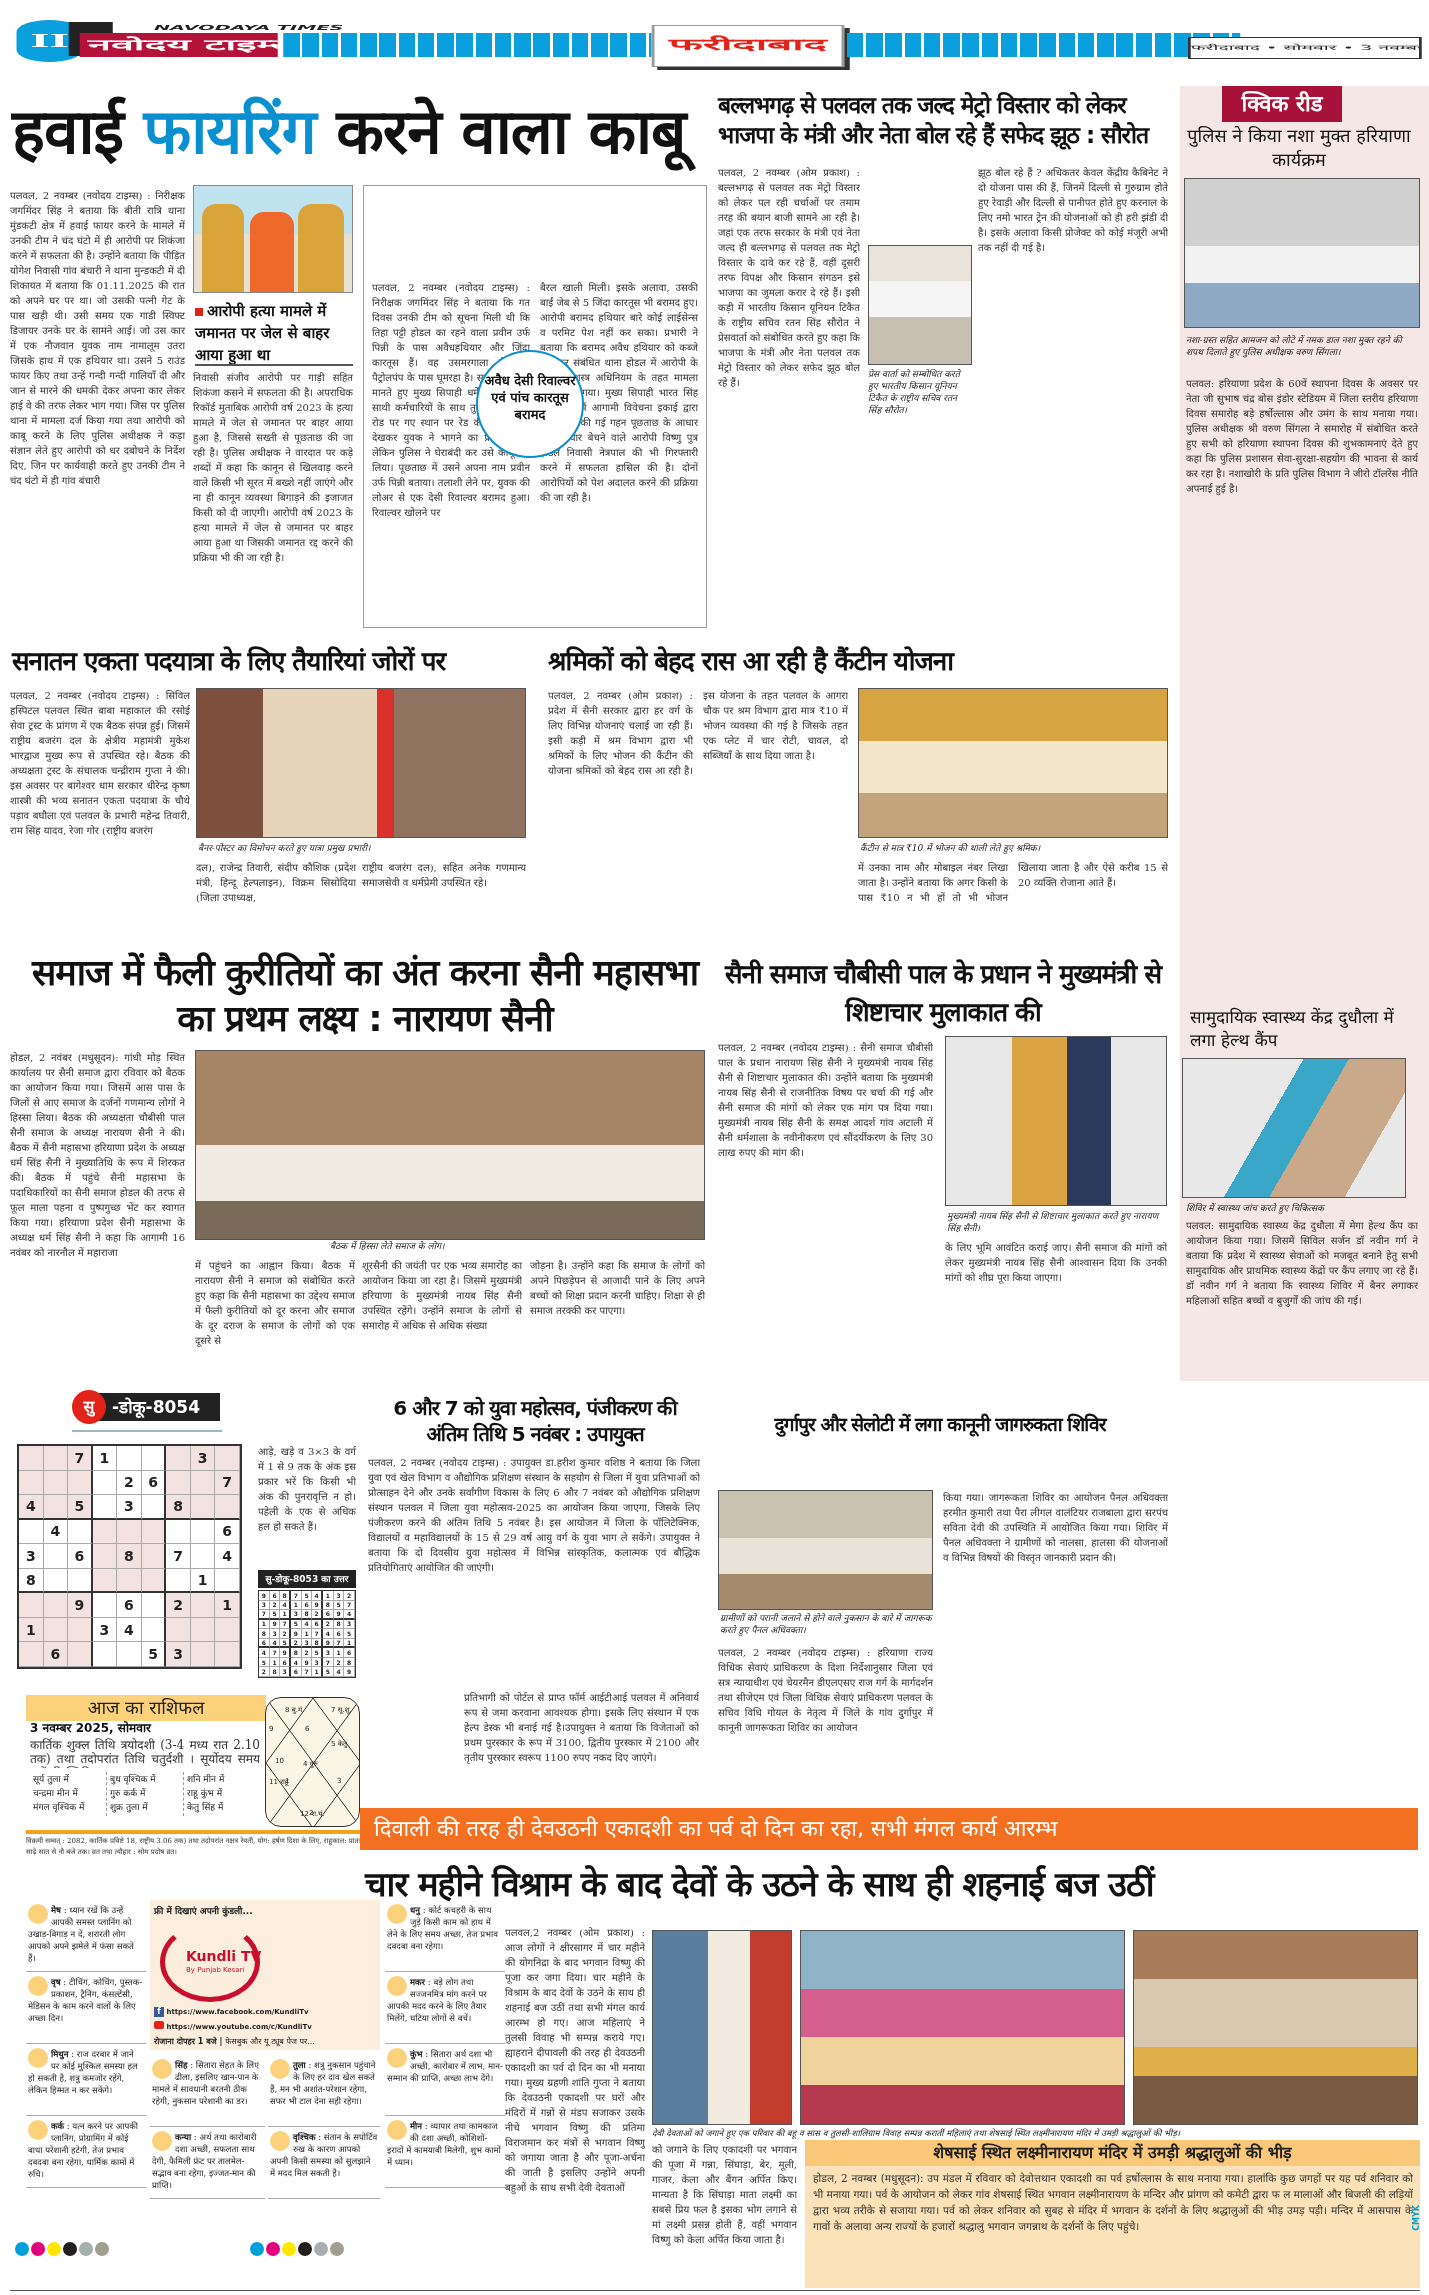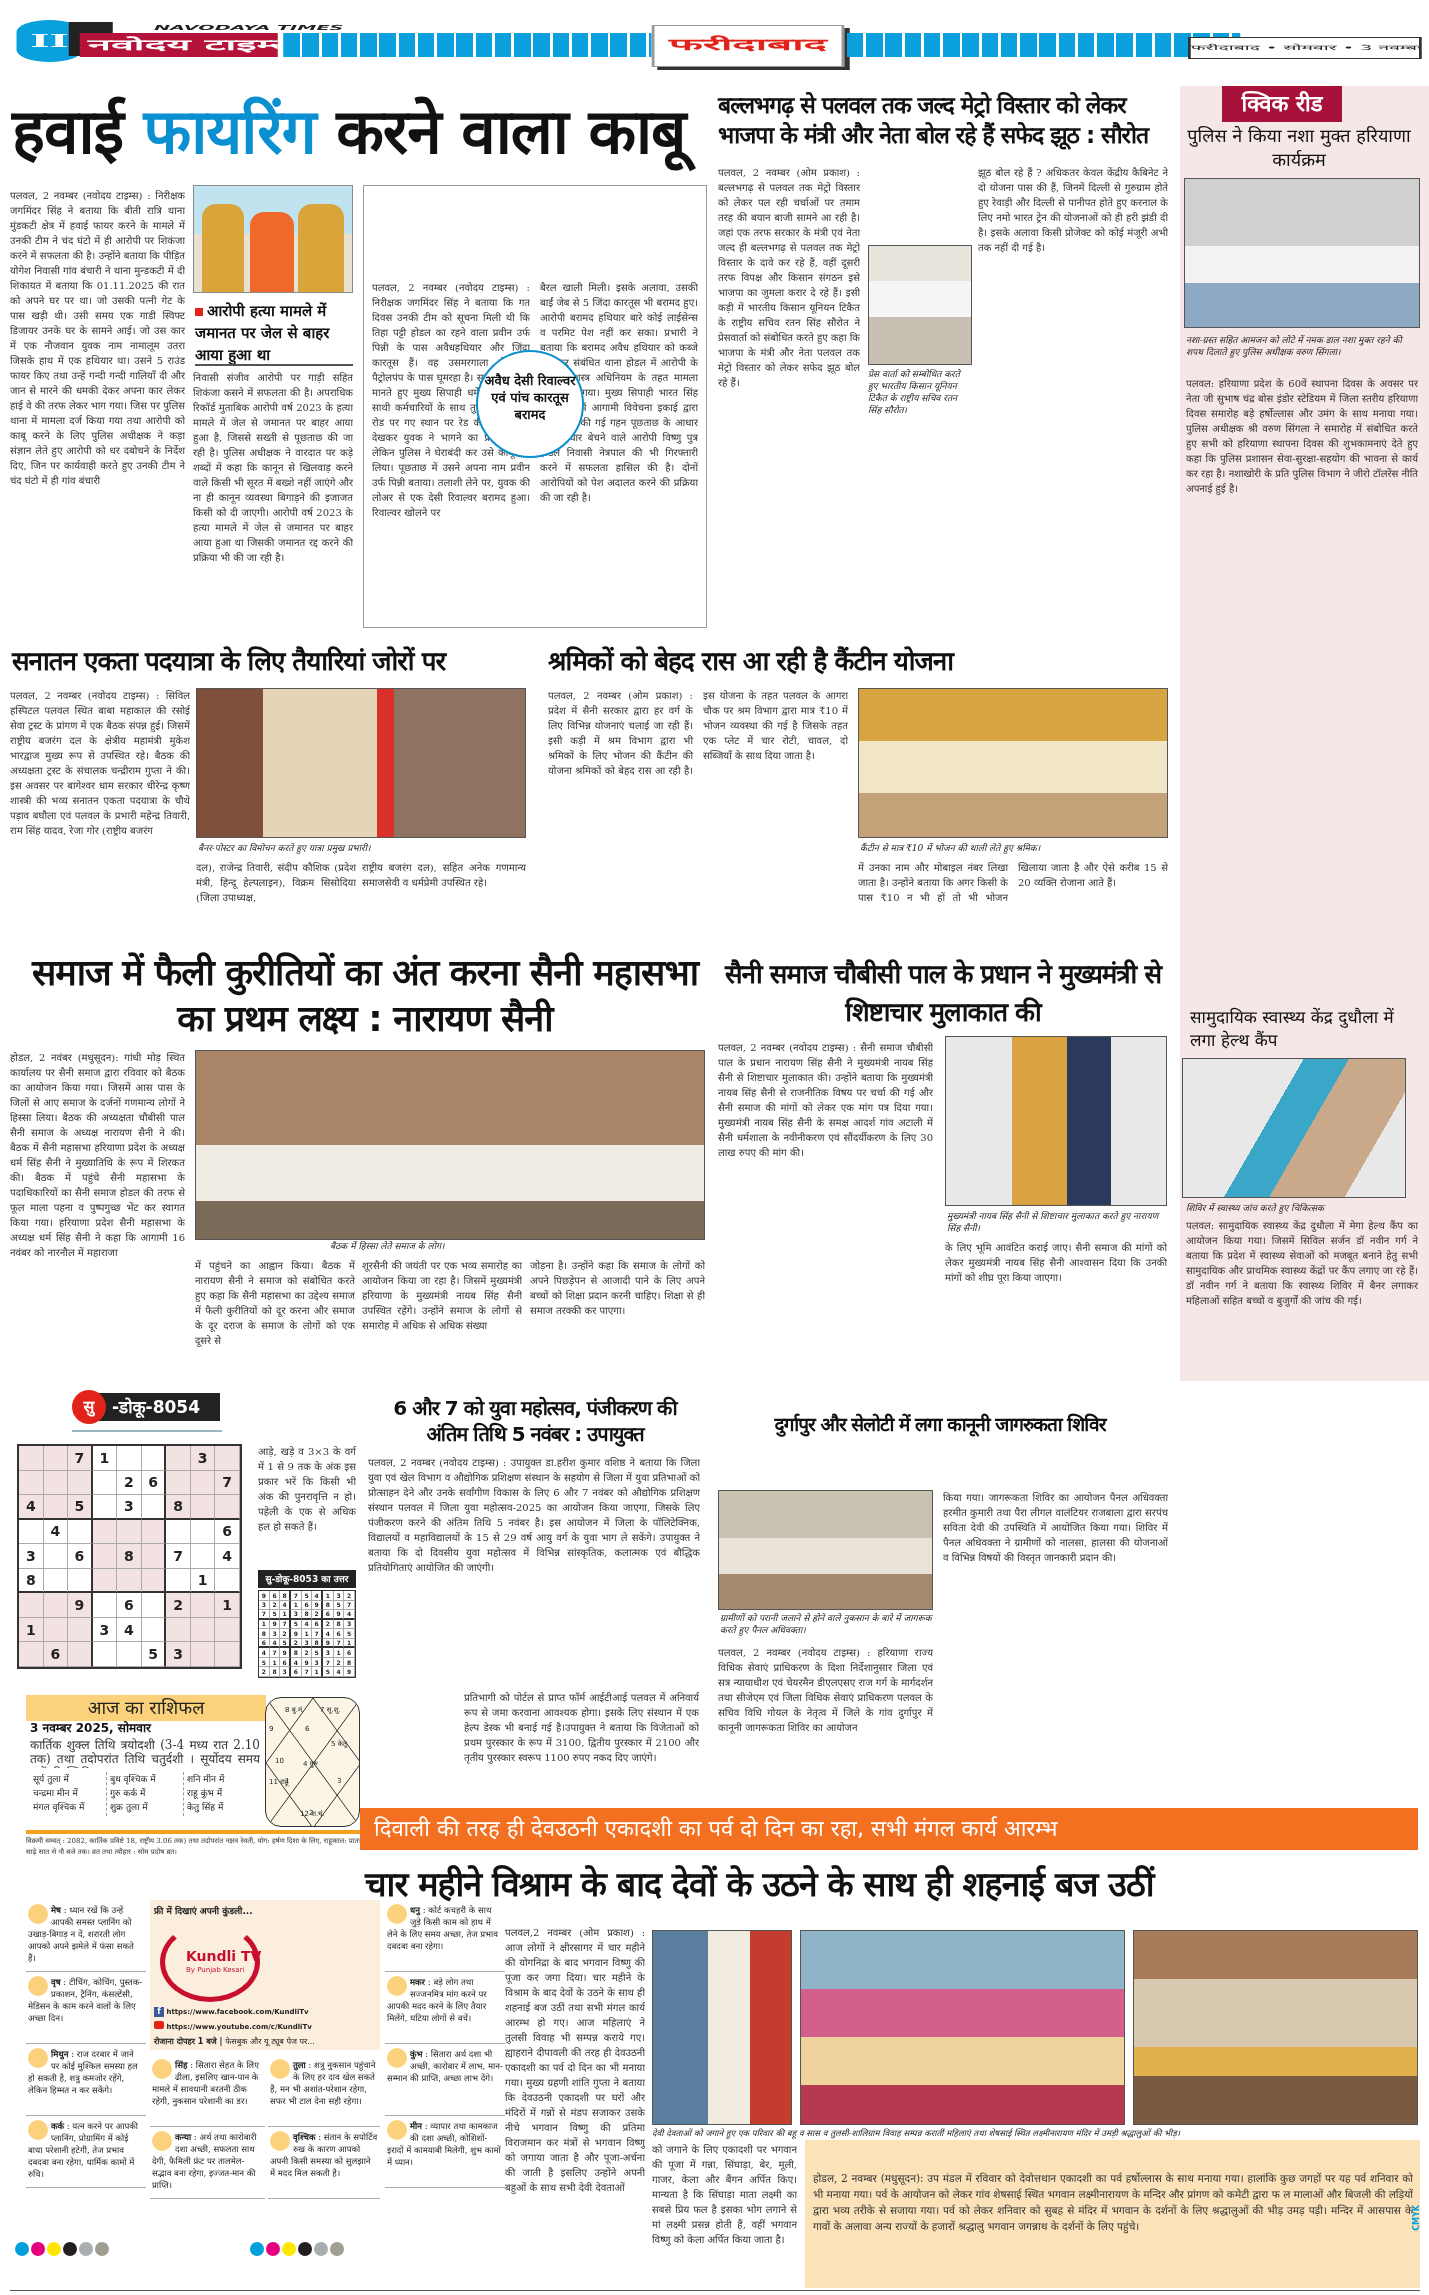--- a/index.html
+++ b/index.html
@@ -295,21 +295,21 @@
   </div>
 <div class="abs" data-name="kundli-chart" style="left:265px;top:1697px;width:95px;height:130px;border:1px solid #333;border-radius:16px;background:#fbf5e6;overflow:hidden;">
   <svg width="95" height="130" data-name="kundli-chart-lines">
       <line x1="0" y1="0" x2="95" y2="130" stroke="#333"></line>
       <line x1="95" y1="0" x2="0" y2="130" stroke="#333"></line>
       <polygon points="47,0 95,65 47,130 0,65" fill="none" stroke="#333"></polygon>
     </svg>
 </div>
 <div class="abs" id="kundli-houses" data-name="kundli-house-labels" style="left:265px;top:1697px;width:95px;height:130px;font-size:7px;">
     <span data-name="kundli-house" style="position: absolute; left: 20px; top: 8px;">8 बु.मं.</span>
-    <span data-name="kundli-house" style="position: absolute; left: 55px; top: 8px; text-align: center;">7 सू.शु.</span>
+    <span data-name="kundli-house" style="position: absolute; left: 66px; top: 8px; text-align: center;">7 सू.शु.</span>
     <span data-name="kundli-house" style="position: absolute; left: 40px; top: 28px;">6</span>
     <span data-name="kundli-house" style="position: absolute; left: 66px; top: 42px;">5 केतु</span>
     <span data-name="kundli-house" style="position: absolute; left: 38px; top: 62px;">4 गुरु</span>
     <span data-name="kundli-house" style="position: absolute; left: 72px; top: 80px;">3</span>
     <span data-name="kundli-house" style="position: absolute; left: 44px; top: 112px;">2</span>
     <span data-name="kundli-house" style="position: absolute; left: 20px; top: 80px;">1</span>
     <span data-name="kundli-house" style="position: absolute; left: 22px; top: 112px; margin-left: 13px;">12 श.चं.</span>
     <span data-name="kundli-house" style="position: absolute; left: 4px; top: 80px;">11 राहू</span>
     <span data-name="kundli-house" style="position: absolute; left: 10px; top: 60px;">10</span>
     <span data-name="kundli-house" style="position: absolute; left: 4px; top: 28px;">9</span>
@@ -363,20 +363,21 @@
 <div class="abs" data-name="dev-uthani-banner" style="left:360px;top:1808px;width:1058px;height:42px;background:#f37021;color:#fff;font-size:22px;line-height:42px;padding-left:14px;white-space:nowrap;overflow:hidden;">दिवाली की तरह ही देवउठनी एकादशी का पर्व दो दिन का रहा, सभी मंगल कार्य आरम्भ</div>
 <div class="abs hl" data-name="dev-uthani-headline" style="left:365px;top:1862px;width:1055px;font-size:34px;line-height:44px;white-space:nowrap;">चार महीने विश्राम के बाद देवों के उठने के साथ ही शहनाई बज उठीं</div>
 <div class="abs txt" data-name="dev-uthani-body" style="left:505px;top:1925px;width:140px;height:365px;">पलवल,2 नवम्बर (ओम प्रकाश) : आज लोगों ने क्षीरसागर में चार महीने की योगनिद्रा के बाद भगवान विष्णु की पूजा कर जगा दिया। चार महीने के विश्राम के बाद देवों के उठने के साथ ही शहनाई बज उठीं तथा सभी मंगल कार्य आरम्भ हो गए। आज महिलाएं ने तुलसी विवाह भी सम्पन्न कराये गए। ह्याहराने दीपावली की तरह ही देवउठनी एकादशी का पर्व दो दिन का भी मनाया गया। मुख्य ग्रहणी शांति गुप्ता ने बताया कि देवउठनी एकादशी पर घरों और मंदिरों में गन्नों से मंडप सजाकर उसके नीचे भगवान विष्णु की प्रतिमा विराजमान कर मंत्रों से भगवान विष्णु को जगाया जाता है और पूजा-अर्चना की जाती है इसलिए उन्होंने अपनी बहुओं के साथ सभी देवी देवताओं</div>
 <div class="abs photo" data-name="dev-uthani-photo-1" style="left:652px;top:1930px;width:140px;height:195px;background:linear-gradient(90deg,#5a7f9e 0 40%,#f2ebe0 40% 70%,#c43c2e 70%);"></div>
 <div class="abs photo" data-name="dev-uthani-photo-2" style="left:800px;top:1930px;width:325px;height:195px;background:linear-gradient(180deg,#8fb3c7 0 30%,#d45f8c 30% 55%,#f0d39c 55% 80%,#b53a50 80%);"></div>
 <div class="abs photo" data-name="dev-uthani-photo-3" style="left:1133px;top:1930px;width:285px;height:195px;background:linear-gradient(180deg,#a87c5a 0 25%,#d9c8b0 25% 60%,#e0b04a 60% 75%,#7a5a40 75%);"></div>
 <div class="abs cap" data-name="dev-uthani-photo-caption" style="left:652px;top:2127px;width:766px;font-size:8.5px;white-space:nowrap;overflow:hidden;">देवी देवताओं को जगाने हुए एक परिवार की बहू व सास व तुलसी-शालिग्राम विवाह सम्पन्न करातीं महिलाएं तथा शेषसाई स्थित लक्ष्मीनारायण मंदिर में उमड़ी श्रद्धालुओं की भीड़।</div>
 <div class="abs txt" data-name="dev-uthani-body2" style="left:652px;top:2142px;width:145px;height:148px;">को जगाने के लिए एकादशी पर भगवान की पूजा में गन्ना, सिंघाड़ा, बेर, मूली, गाजर, केला और बैंगन अर्पित किए। मान्यता है कि सिंघाड़ा माता लक्ष्मी का सबसे प्रिय फल है इसका भोग लगाने से मां लक्ष्मी प्रसन्न होती हैं, वहीं भगवान विष्णु को केला अर्पित किया जाता है।</div>
 
 <div class="abs" data-name="sheshsai-box" style="left:805px;top:2140px;width:615px;height:148px;background:#fbe2b8;">
+  <div class="abs" data-name="sheshsai-headline" style="left:0;top:0;width:615px;height:26px;background:#fbc87a;font-weight:bold;font-size:16px;line-height:26px;text-align:center;">शेषसाई स्थित लक्ष्मीनारायण मंदिर में उमड़ी श्रद्धालुओं की भीड़</div>
   <div class="abs txt" data-name="sheshsai-body" style="left:8px;top:30px;width:600px;height:115px;font-size:10.5px;line-height:16px;">होडल, 2 नवम्बर (मधुसूदन): उप मंडल में रविवार को देवोत्तथान एकादशी का पर्व हर्षोल्लास के साथ मनाया गया। हालांकि कुछ जगहों पर यह पर्व शनिवार को भी मनाया गया। पर्व के आयोजन को लेकर गांव शेषसाई स्थित भगवान लक्ष्मीनारायण के मन्दिर और प्रांगण को कमेटी द्वारा फ ल मालाओं और बिजली की लड़ियों द्वारा भव्य तरीके से सजाया गया। पर्व को लेकर शनिवार को सुबह से मंदिर में भगवान के दर्शनों के लिए श्रद्धालुओं की भीड़ उमड़ पड़ी। मन्दिर में आसपास के गावों के अलावा अन्य राज्यों के हजारों श्रद्धालु भगवान जगन्नाथ के दर्शनों के लिए पहुंचे।</div>
 </div>
 
 <div class="abs rule" data-name="footer-rule" style="left:10px;top:2290px;width:1410px;height:1px;"></div>
 <div class="abs" id="dots-1" data-name="color-registration-dots-left" style="left:15px;top:2242px;display:flex;gap:2px;">
     <span data-name="registration-dot" style="display: inline-block; width: 14px; height: 14px; border-radius: 50%; background: rgb(0, 160, 220);"></span>
     <span data-name="registration-dot" style="display: inline-block; width: 14px; height: 14px; border-radius: 50%; background: rgb(228, 0, 124);"></span>
     <span data-name="registration-dot" style="display: inline-block; width: 14px; height: 14px; border-radius: 50%; background: rgb(255, 230, 0);"></span>
     <span data-name="registration-dot" style="display: inline-block; width: 14px; height: 14px; border-radius: 50%; background: rgb(35, 31, 32);"></span>
     <span data-name="registration-dot" style="display: inline-block; width: 14px; height: 14px; border-radius: 50%; background: rgb(168, 173, 176);"></span>

